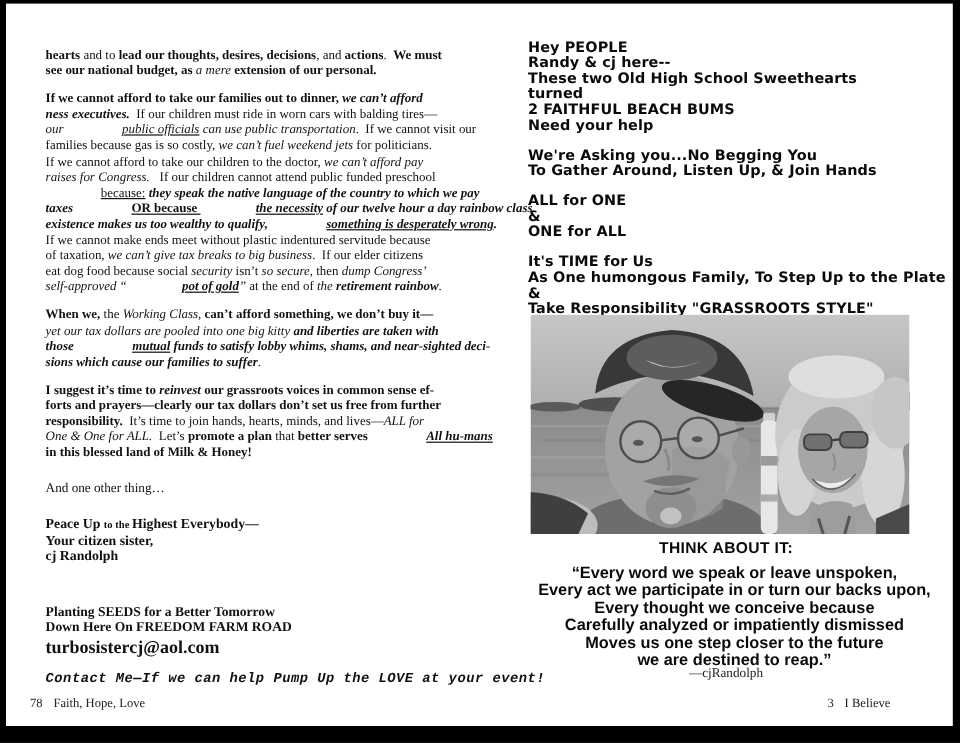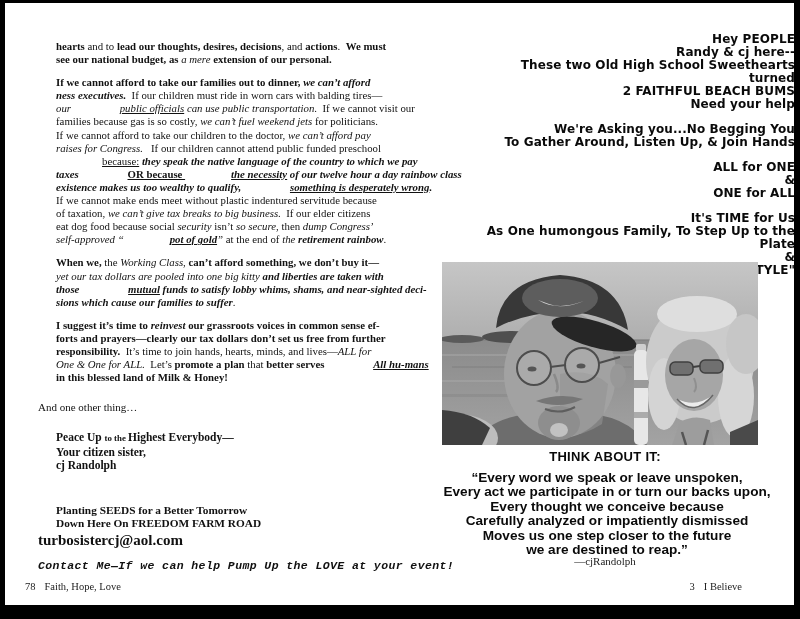--- a/index.html
+++ b/index.html
@@ -6,55 +6,55 @@
   html,body{margin:0;padding:0;}
   body{width:800px;height:619px;background:#000;position:relative;
        font-family:"Liberation Serif", serif; -webkit-font-smoothing:antialiased;}
   .frame{position:absolute;inset:0;background:#000;}
   .spread{position:absolute;left:5px;top:3px;width:789px;height:602px;background:#ffffff;overflow:hidden;}
 
   
   .left-body{position:absolute;left:33px;top:37px;width:360px;color:#111;
              font-size:10.8px;line-height:13.1px;}
   .para{margin:0 0 10px 0;}
-  .tl{white-space:pre;margin-left:18px;}
+  .tl{white-space:pre;}
   .b{font-weight:bold}
   .i{font-style:italic}
   .u{text-decoration:underline;text-decoration-thickness:1.4px;padding-left:46px;}
   .lg{font-size:11.5px}
   .sm{font-size:8.8px}
 
   .aside{position:absolute;left:33px;top:398px;font-size:11px;color:#111;}
   .signature{position:absolute;left:33px;top:428px;font-weight:bold;color:#111;
              font-size:11.5px;line-height:13.6px;}
   .seeds{position:absolute;left:33px;top:501px;font-weight:bold;color:#111;
          font-size:11.3px;line-height:13.4px;}
   .email{position:absolute;left:33px;top:529px;font-weight:bold;font-size:15px;color:#111;}
   .contact{position:absolute;left:33px;top:556px;font-weight:bold;font-style:italic;
            font-size:11.5px;letter-spacing:0.4px;color:#111;font-family:Liberation Mono, monospace;}
   .footer{position:absolute;top:578px;font-size:10.5px;color:#222;}
   .footer-left{left:20px;}
   .footer-right{right:52px;text-align:right;}
   .footer .num{margin-right:9px;}
 
   
-  .rp-head{position:absolute;left:435px;top:30px;width:355px;text-align:right;
+  .rp-head{position:absolute;left:435px;top:30px;width:355px;text-align:left;
            font-family:"DejaVu Sans", sans-serif;font-weight:bold;color:#0a0a0a;
            font-size:12px;line-height:13px;letter-spacing:0.1px;}
   .rp-head .hb{margin-top:12px;}
   .rp-head .hb:first-child{margin-top:0;}
   .rp-head .tl{white-space:normal;}
 
   .photo{position:absolute;left:437px;top:259px;width:316px;height:183px;overflow:hidden;}
   .photo svg{display:block;width:100%;height:100%;}
 
   .think-title{position:absolute;left:425px;top:446px;width:350px;text-align:center;
                font-family:"Liberation Sans", sans-serif;font-weight:bold;
                font-size:13px;letter-spacing:0.3px;color:#0a0a0a;}
-  .quote{position:absolute;left:408px;top:468px;width:370px;text-align:center;
+  .quote{position:absolute;left:422px;top:468px;width:370px;text-align:center;
          font-family:"Liberation Sans", sans-serif;font-weight:bold;
          font-size:13.6px;line-height:14.4px;color:#0a0a0a;}
   .quote .tl{white-space:pre;}
   .attribution{position:absolute;left:425px;top:552px;width:350px;text-align:center;
                font-size:11px;color:#222;}
 </style>
 </head>
 <body>
 
 <div class="frame">

